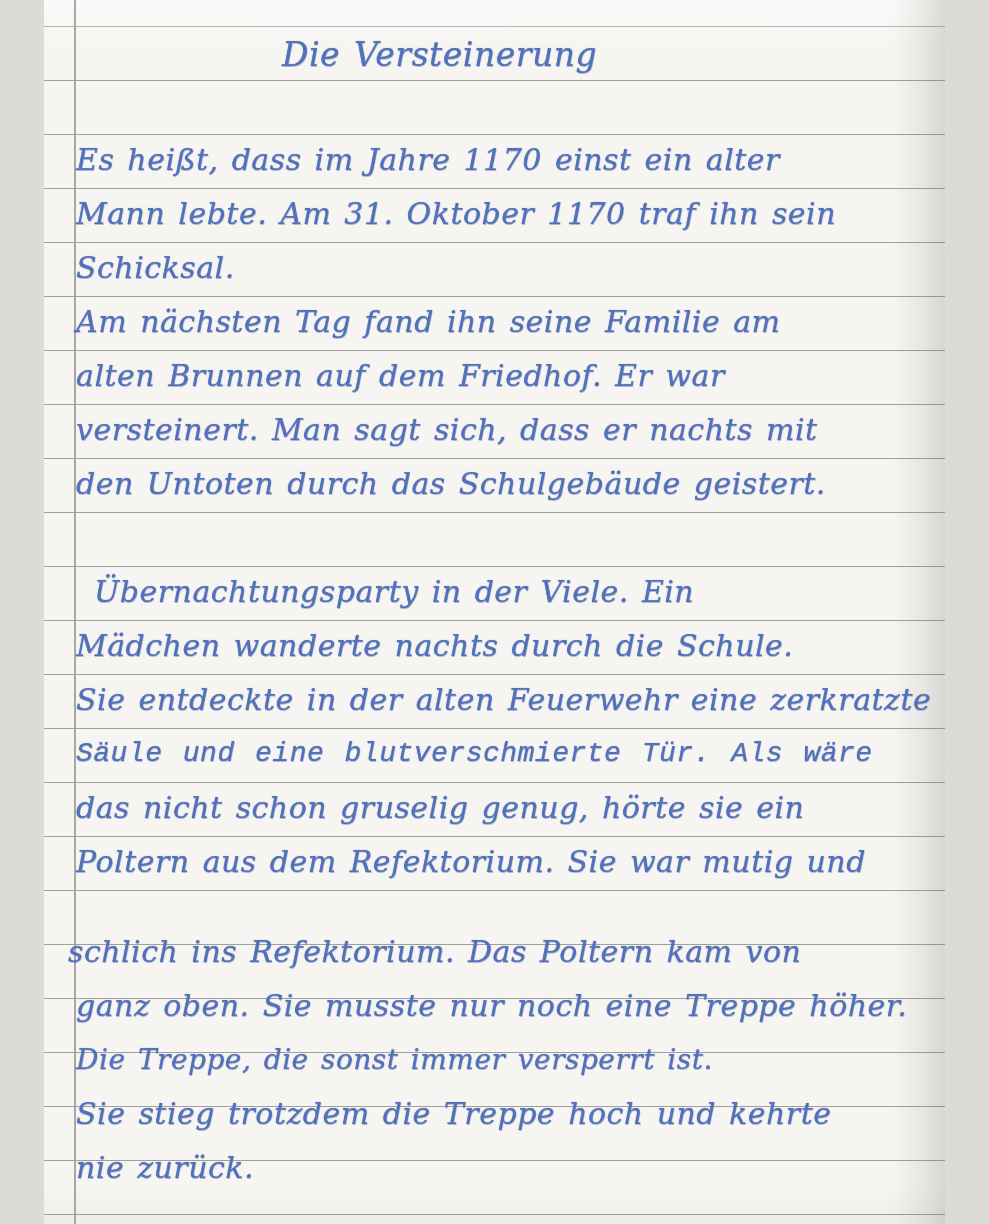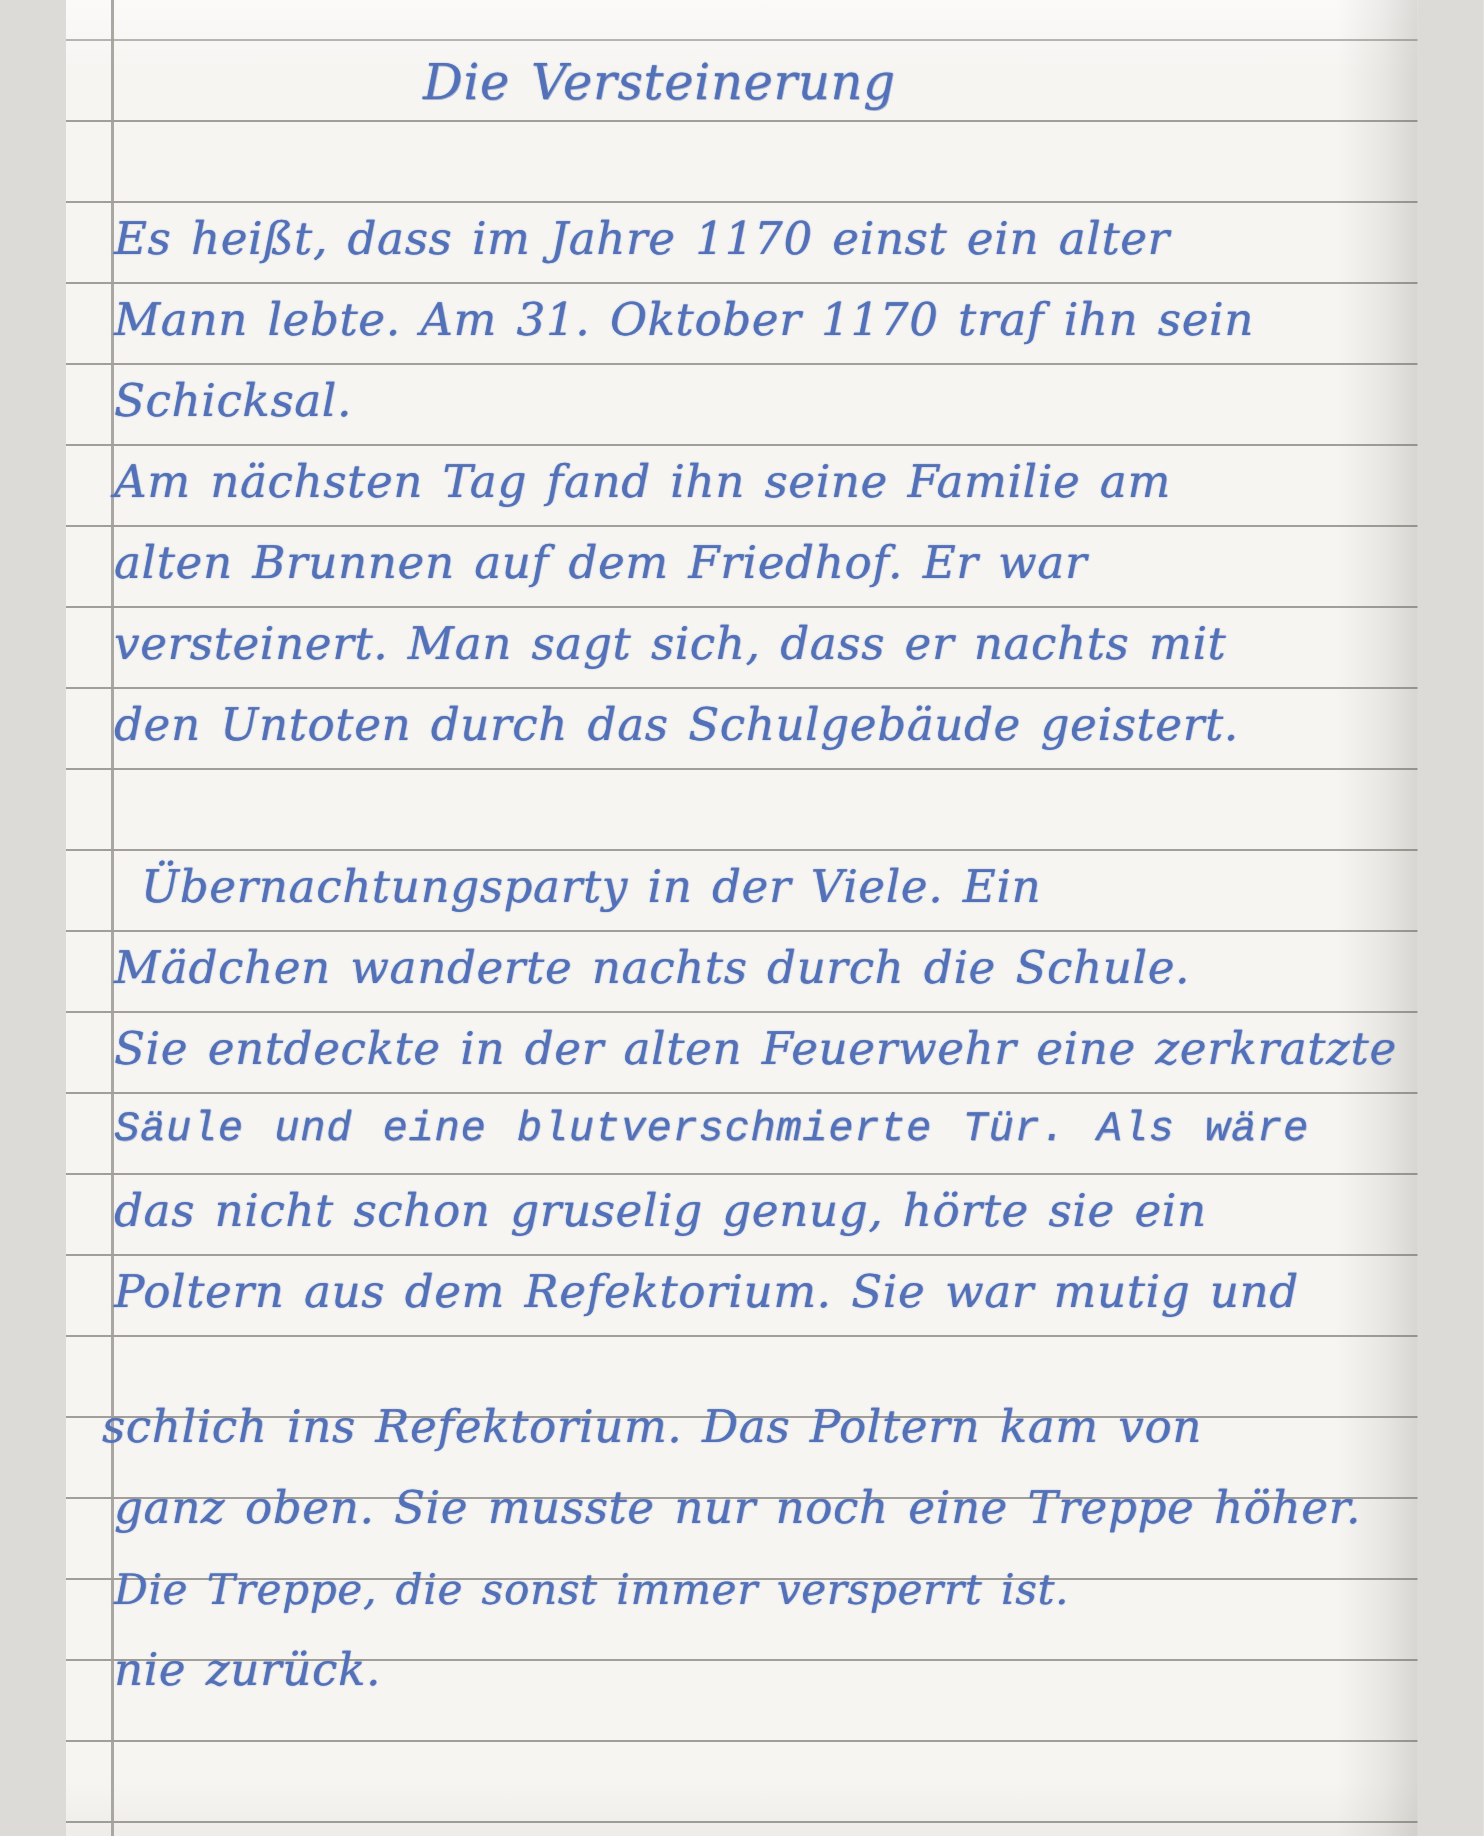--- a/index.html
+++ b/index.html
@@ -81,15 +81,16 @@
     <div class="ink line"></div>
     <div class="ink line">Übernachtungsparty in der Viele. Ein</div>
     <div class="ink line">Mädchen wanderte nachts durch die Schule.</div>
     <div class="ink line">Sie entdeckte in der alten Feuerwehr eine zerkratzte</div>
     <div class="ink line">Säule und eine blutverschmierte Tür. Als wäre</div>
     <div class="ink line">das nicht schon gruselig genug, hörte sie ein</div>
     <div class="ink line">Poltern aus dem Refektorium. Sie war mutig und</div>
     <div class="ink line">schlich ins Refektorium. Das Poltern kam von</div>
     <div class="ink line">ganz oben. Sie musste nur noch eine Treppe höher.</div>
     <div class="ink line">Die Treppe, die sonst immer versperrt ist.</div>
+    <div class="ink line">Sie stieg trotzdem die Treppe hoch und kehrte</div>
     <div class="ink line">nie zurück.</div>
   </div>
 </div>
 
 </body></html>

